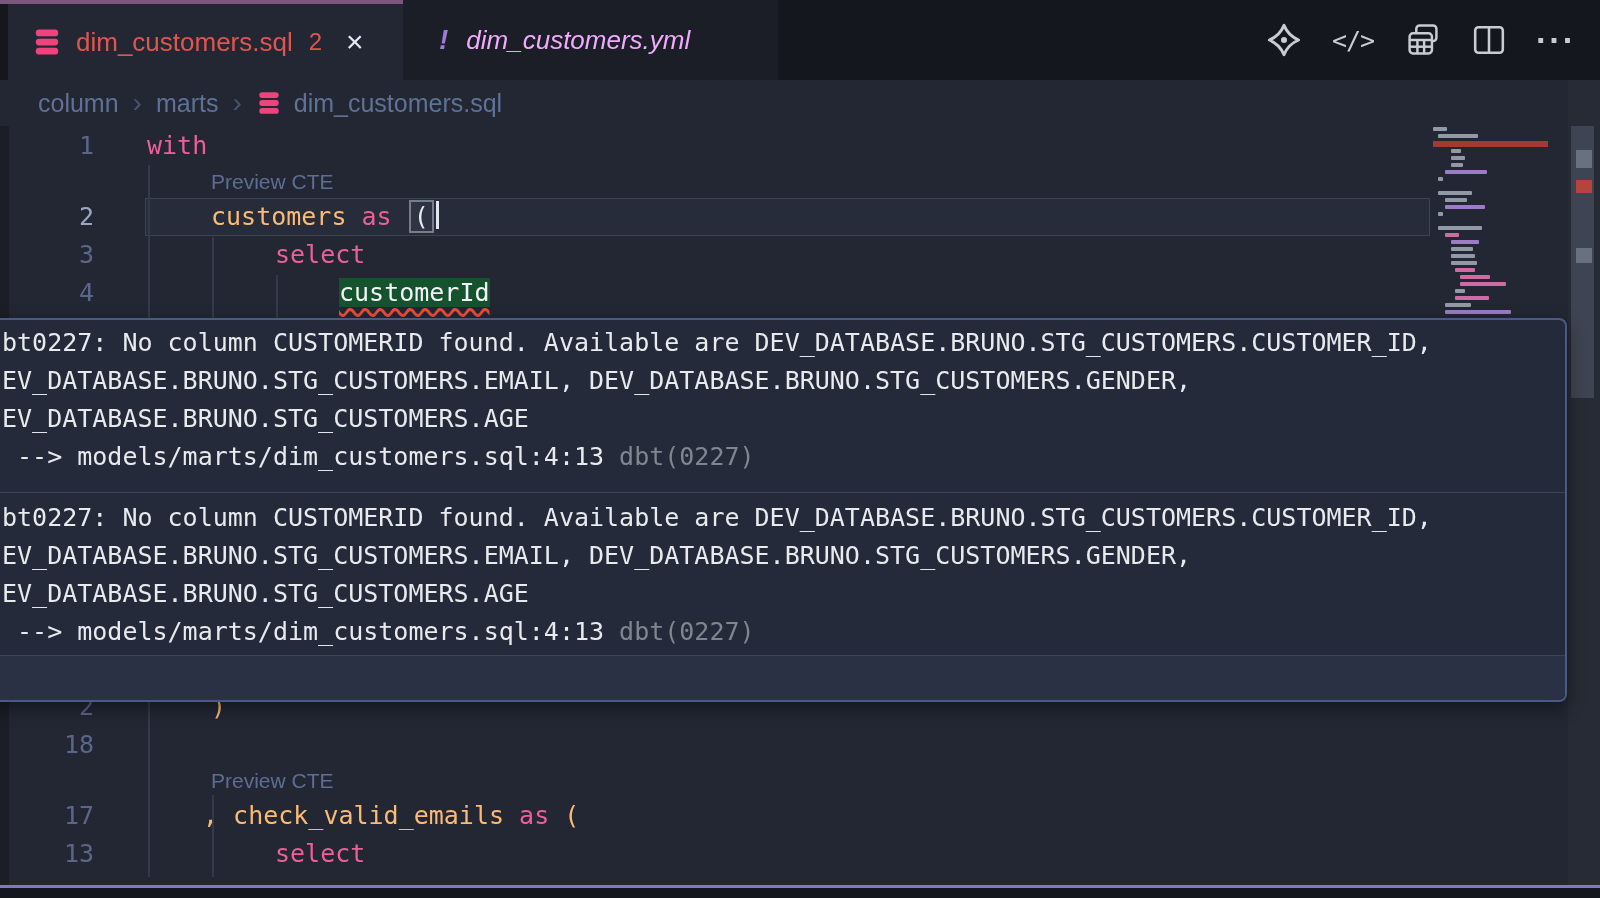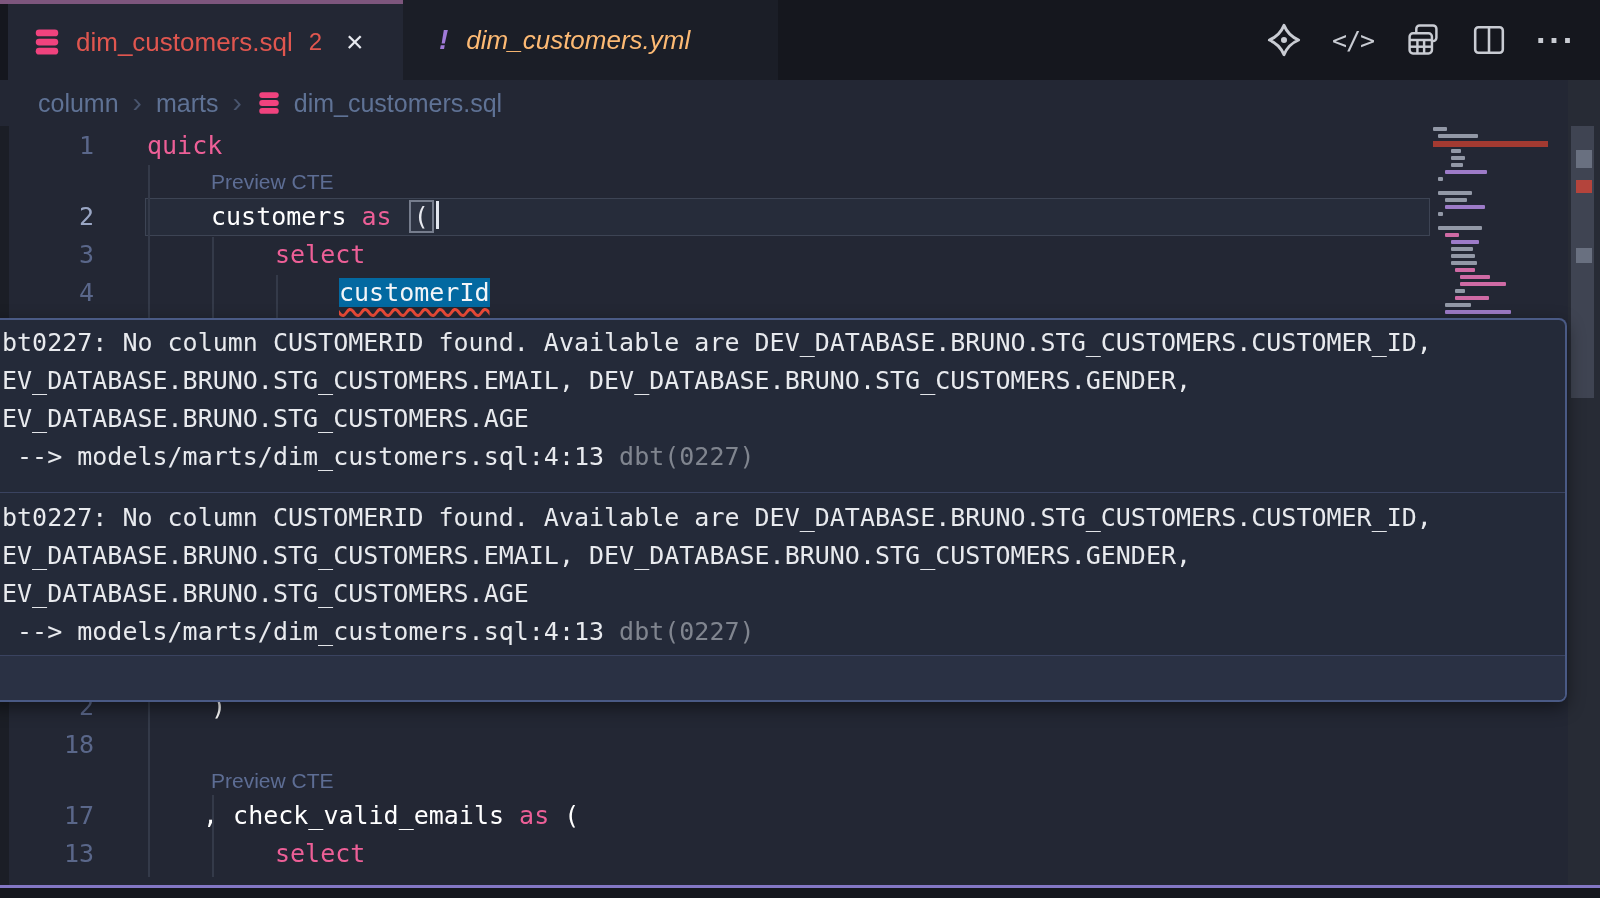--- a/index.html
+++ b/index.html
@@ -9,41 +9,41 @@
   
   .tabbar { position:absolute; left:0; top:0; width:1600px; height:80px; background:#15171e; }
   .tab-accent { position:absolute; left:0; top:0; width:403px; height:4px; background:#7d567d; z-index:3; }
   .tab { position:absolute; top:0; height:80px; display:flex; align-items:center; }
   .tab-active { left:8px; width:395px; background:#232734; padding:4px 18px 0 24px; gap:14px; }
   .tab-yml { left:403px; width:375px; background:#1b1e27; padding:0 24px 0 36px; gap:18px; }
   .tab1-label { color:#e0564f; font-size:26px; }
   .tab1-badge { color:#e0564f; font-size:24px; margin-left:2px; }
   .tab-close { color:#e8eaf0; font-size:30px; margin-left:10px; cursor:pointer; line-height:1; }
   .warn-glyph { color:#a07ad8; font-size:28px; font-weight:bold; font-style:italic; }
-  .tab2-label { color:#fdba74; font-size:26px; font-style:italic; }
+  .tab2-label { color:#f0abfc; font-size:26px; font-style:italic; }
 
   .toolbar { position:absolute; right:24px; top:0; height:80px; display:flex; align-items:center; gap:30px; z-index:2; }
   .tb-ic { color:#c9ccd3; display:flex; align-items:center; cursor:pointer; }
   .tb-code { font-family:"DejaVu Sans Mono",monospace; font-size:25px; letter-spacing:-1px; }
   .tb-more { font-size:34px; font-weight:bold; letter-spacing:2px; line-height:0; }
 
   
   .breadcrumb { position:absolute; left:0; top:80px; width:1600px; height:46px; display:flex; align-items:center; padding-left:38px; gap:12px; font-size:25px; color:#5f7295; }
   .bc-sep { color:#49556e; font-size:28px; padding:0 2px; }
   .bc-item, .bc-file { cursor:pointer; }
 
   
   .glyph-strip { position:absolute; left:0; top:126px; width:9px; height:759px; background:#1b1e26; }
   .code-row { position:absolute; left:0; width:1433px; }
   .num { position:absolute; left:0; top:0; width:94px; text-align:right; color:#5a678a; font-family:"DejaVu Sans Mono",monospace; font-size:25px; }
   .num.active { color:#9aa6c4; }
   .code { position:absolute; top:0; white-space:pre; font-family:"DejaVu Sans Mono",monospace; font-size:25px; color:#e8eaf0; }
   .tok-kw { color:#ed5f97; }
-  .tok-txt { color:#ffffff; }
-  .tok-err { background:#0369a1; color:#f3f5f8; text-decoration:underline wavy #ef4b38 2.5px; text-underline-offset:7px; }
+  .tok-txt { color:#fdba74; }
+  .tok-err { background:#14532d; color:#f3f5f8; text-decoration:underline wavy #ef4b38 2.5px; text-underline-offset:7px; }
   .tok-brk { border:2px solid #767d8d; background:#2e3443; padding:0 3px; margin-left:2px; }
   .caret { display:inline-block; width:3px; height:28px; background:#e2e6ee; vertical-align:-4px; margin-left:2px; }
   .cur-box { position:absolute; left:145px; top:0; width:1285px; height:38px; background:#262c3a; border:1.5px solid #3d4454; }
   .lens { position:absolute; color:#5d6d94; font-size:21px; cursor:pointer; }
   .guide { position:absolute; width:1.5px; background:#343a49; }
 
   
   .hover { position:absolute; left:-14px; top:318px; width:1581px; background:#242a39; border:2px solid #4a5a85; border-left:none; border-radius:0 8px 8px 0; z-index:5; box-shadow:0 6px 18px rgba(0,0,0,.45); font-family:"DejaVu Sans Mono",monospace; font-size:25px; color:#e8eaee; overflow:hidden; }
   .hover-block { height:163px; padding:6px 0 0 16px; border-top:1.5px solid #3a4360; overflow:hidden; }
   .hover-block:first-child { height:172px; padding-top:4px; border-top:none; }
@@ -131,21 +131,21 @@
     </svg>
   </span>
   <span class="bc-file">dim_customers.sql</span>
 </div>
 
 <div class="glyph-strip"></div>
 
 <div id="code-top">
     <div class="code-row" style="top: 127px; height: 38px; line-height: 38px;">
       <span class="num">1</span>
-      <span class="code" style="left: 147px;"><span class="tok-kw">quick</span></span>
+      <span class="code" style="left: 147px;"><span class="tok-kw">with</span></span>
     </div>
     <div class="code-row" style="top: 165px; height: 33px; line-height: 33px;">
       <span class="lens" style="left: 211px;">Preview CTE</span>
     </div>
     <div class="code-row" style="top: 198px; height: 38px; line-height: 38px;">
       <div class="cur-box"></div>
       <span class="num active">2</span>
       <span class="code" style="left: 211px;"><span class="tok-txt">customers </span><span class="tok-kw">as</span><span class="tok-txt"> </span><span class="tok-brk">(</span><span class="caret"></span></span>
     </div>
     <div class="code-row" style="top: 236px; height: 38px; line-height: 38px;">

